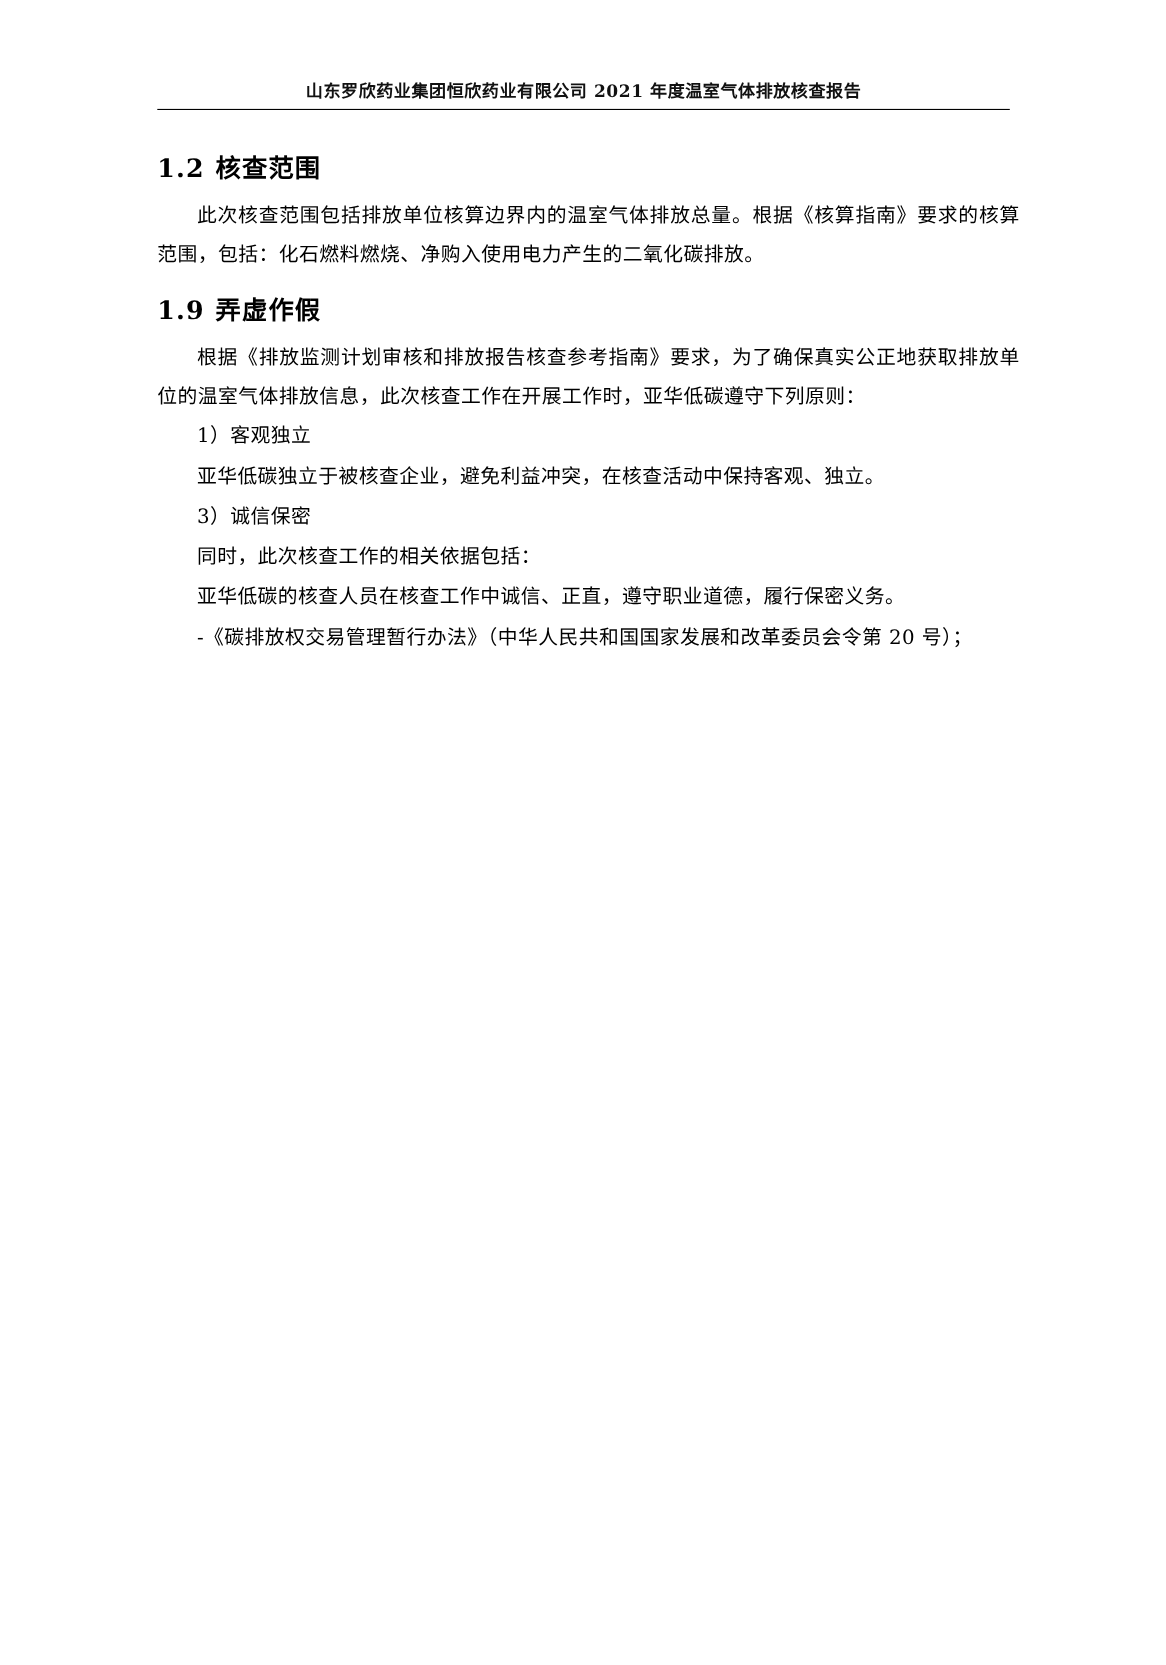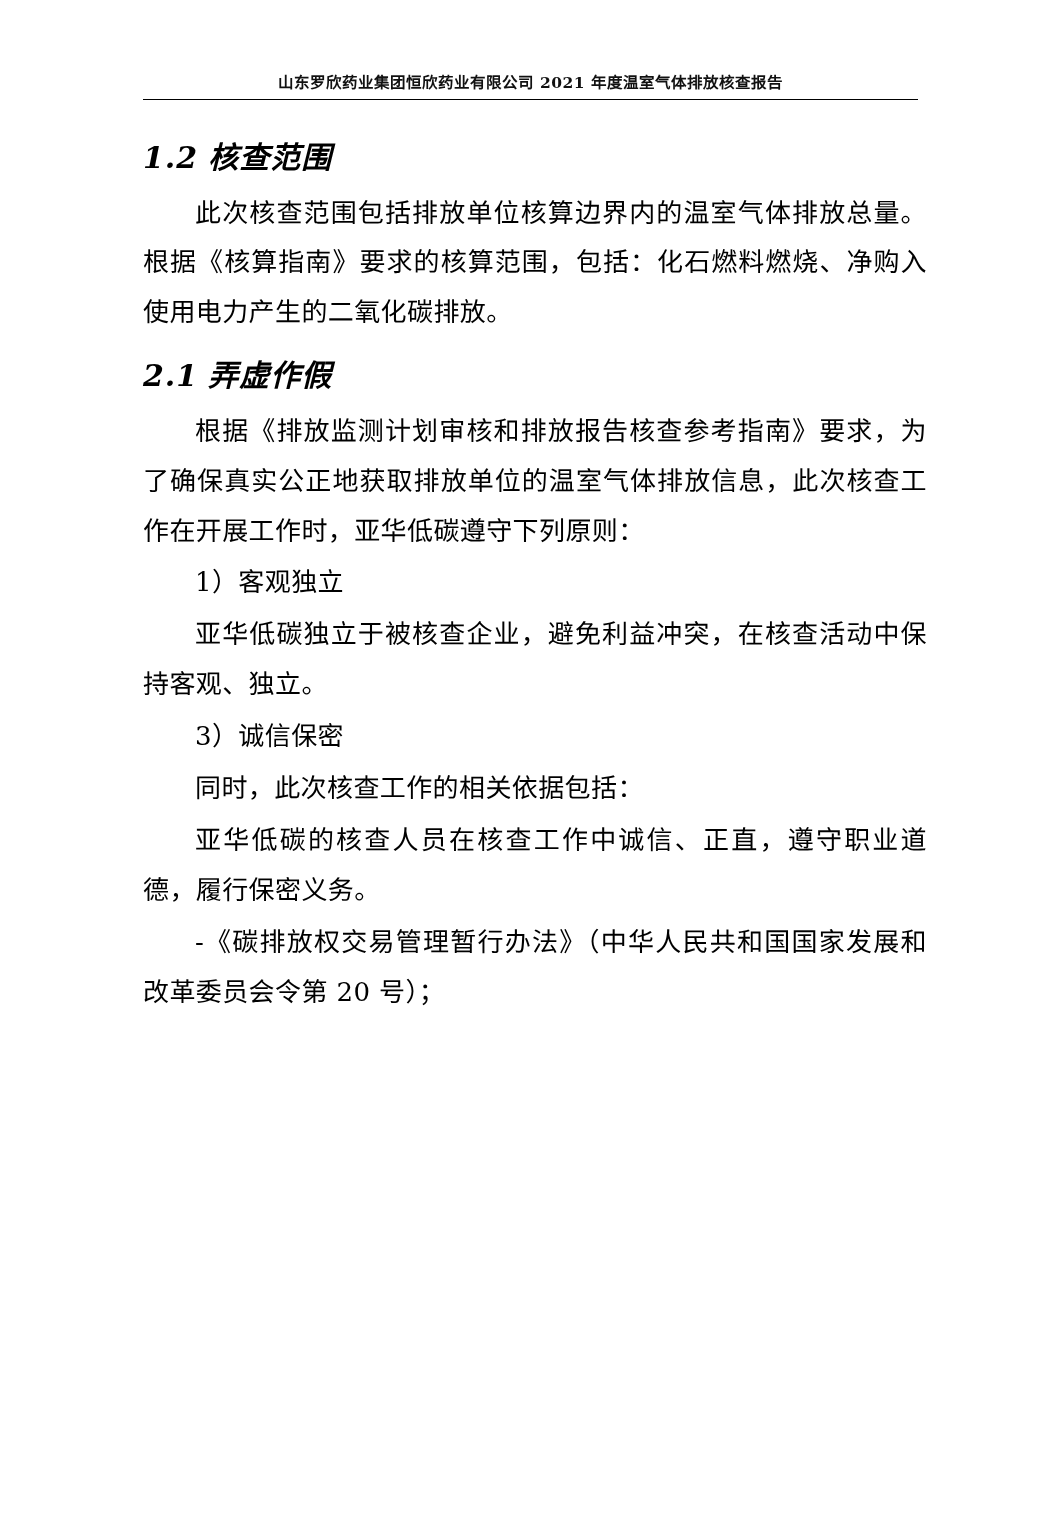--- a/index.html
+++ b/index.html
@@ -37,34 +37,33 @@
     width: 100%;
   }
   .content {
     position: absolute;
     left: 143px;
     top: 120px;
     width: 784px;
   }
   h2.sec {
     font-family: "DejaVu Sans", "Liberation Sans", sans-serif;
-    font-size: 30px;
+    font-size: 23px;
     font-weight: bold;
     margin: 18px 0 10px 0;
     letter-spacing: 1px;
     line-height: 1.35;
-    font-style: italic;
   }
   h2.sec .num {
     font-family: "DejaVu Serif", "Liberation Serif", serif;
     font-weight: bold;
     margin-right: 10px;
   }
   p.body {
-    font-size: 26px;
+    font-size: 18px;
     line-height: 1.92;
     margin: 0 0 2px 0;
     text-align: justify;
     text-justify: inter-ideograph;
     letter-spacing: 0.4px;
   }
   p.indent {
     text-indent: 2em;
   }
   p.hang {
@@ -92,21 +91,21 @@
 
   <div class="content">
 
     <h2 class="sec">
       <span class="num">1.2</span><span>核查范围</span>
     </h2>
 
     <p class="body indent">此次核查范围包括排放单位核算边界内的温室气体排放总量。根据《核算指南》要求的核算范围，包括：化石燃料燃烧、净购入使用电力产生的二氧化碳排放。</p>
 
     <h2 class="sec">
-      <span class="num">2.1</span><span>弄虚作假</span>
+      <span class="num">1.9</span><span>弄虚作假</span>
     </h2>
 
     <p class="body indent">根据《排放监测计划审核和排放报告核查参考指南》要求，为了确保真实公正地获取排放单位的温室气体排放信息，此次核查工作在开展工作时，亚华低碳遵守下列原则：</p>
     <p class="body indent">1）客观独立</p>
     <p class="body indent">亚华低碳独立于被核查企业，避免利益冲突，在核查活动中保持客观、独立。</p>
     <p class="body indent">3）诚信保密</p>
     <p class="body indent">同时，此次核查工作的相关依据包括：</p>
     <p class="body indent">亚华低碳的核查人员在核查工作中诚信、正直，遵守职业道德，履行保密义务。</p>
     <p class="body hang">-《碳排放权交易管理暂行办法》（中华人民共和国国家发展和改革委员会令第 20 号）；</p>
 

